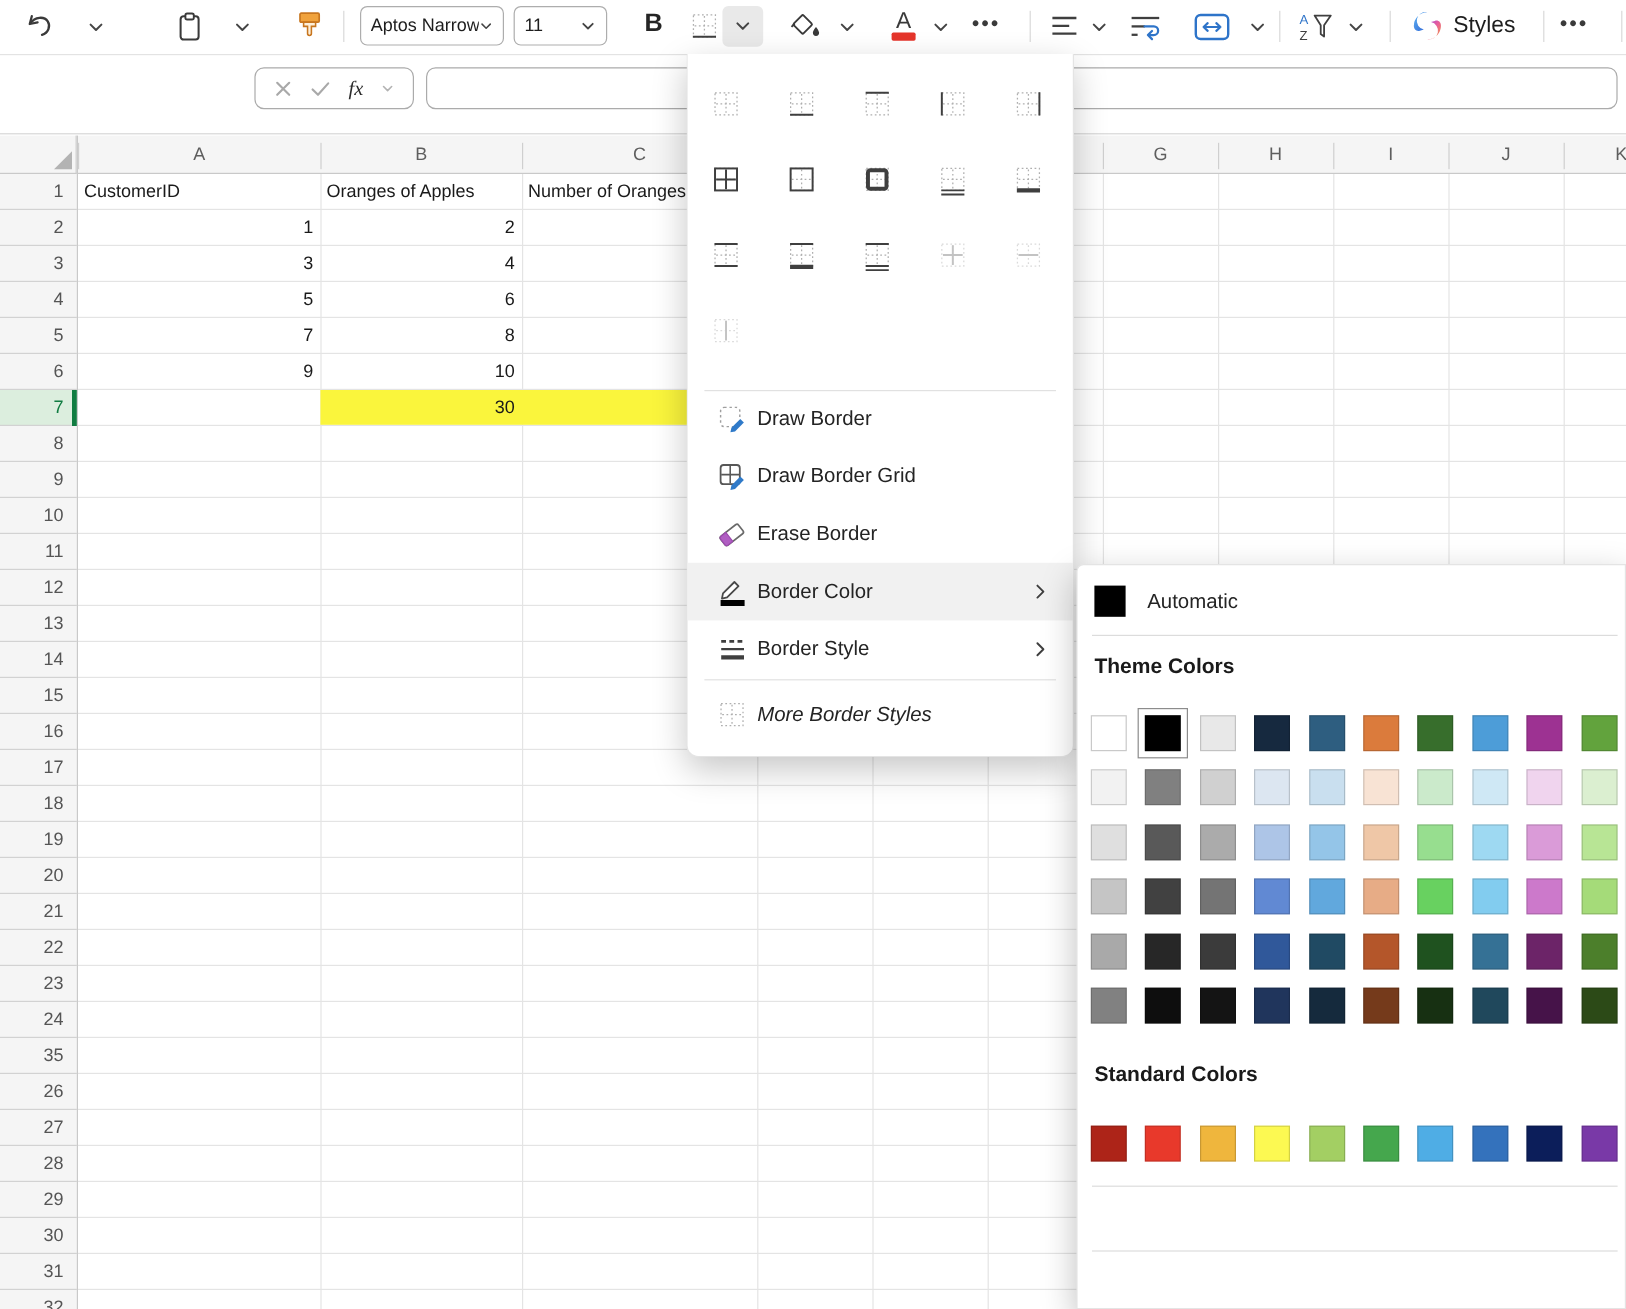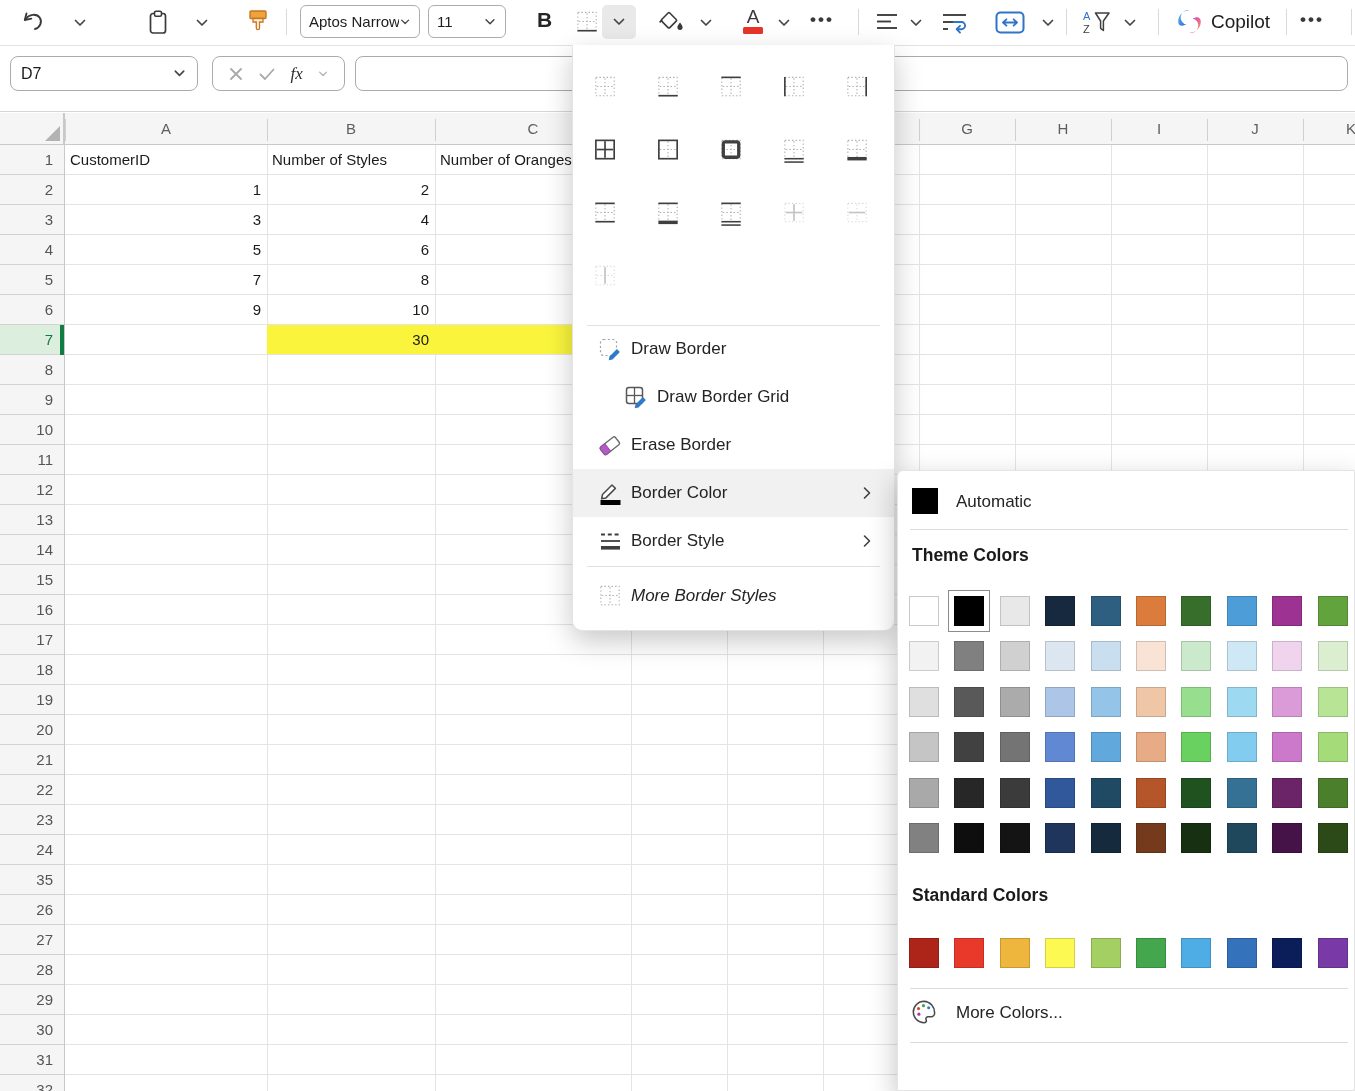--- a/index.html
+++ b/index.html
@@ -200,34 +200,28 @@
           </linearGradient>
         <linearGradient id="cpB" x1="1" y1="1" x2="0" y2="0">
             <stop offset="0" stop-color="#F2A03D"></stop>
             <stop offset=".55" stop-color="#E85D9C"></stop>
             <stop offset="1" stop-color="#9A4FE0"></stop>
           </linearGradient>
       </defs>
       <path d="M13.5 2.2 a11.3 11.3 0 0 0 -11.3 11.3 c0 3.1 2.2 5 5.1 4.1 l3.2-1 a6.3 6.3 0 0 1 3-14.4 Z" fill="url(#cpA)"></path>
       <path d="M13.5 24.8 a11.3 11.3 0 0 0 11.3-11.3 c0-3.1 -2.2-5 -5.1-4.1 l-3.2 1 a6.3 6.3 0 0 1 -3 14.4 Z" fill="url(#cpB)"></path>
     </svg>
-    <span style="font-size:19px;color:#1d1d1d">Copilot</span>
+    <span style="font-size:19px;color:#1d1d1d">Styles</span>
   </span>
   <span class="abs tb-divider" style="left:1286px"></span>
   <span class="abs dots" style="left:1300px;top:10px">•••</span>
   <span class="abs tb-divider" style="left:1351px"></span>
 </div>
 
 <div id="formula-row" class="abs">
-  <div class="abs frame" style="left:10px;width:188px;justify-content:space-between;padding:0 10px">
-    <span>D7</span>
-    <svg width="15" height="15" viewBox="0 0 16 16">
-        <path d="M3.5 5.5 l4.5 4.5 4.5-4.5" fill="none" stroke="#454545" stroke-width="1.7" stroke-linecap="round" stroke-linejoin="round"></path>
-      </svg>
-  </div>
   <div class="abs frame" style="left:212px;width:133px;justify-content:space-around;padding:12px 8px">
     <svg width="16" height="16" viewBox="0 0 16 16">
         <path d="M3 3 l10 10 M13 3 l-10 10" stroke="#A9A9A9" stroke-width="1.8" stroke-linecap="round"></path>
       </svg>
     <svg width="18" height="16" viewBox="0 0 18 16">
         <path d="M2.5 8.5 l4.5 4.5 8.5-9.5" fill="none" stroke="#A9A9A9" stroke-width="1.8" stroke-linecap="round" stroke-linejoin="round"></path>
       </svg>
     <span style="font-style:italic;font-size:17px;color:#2c2c2c;font-family:'Liberation Serif',serif">fx</span>
     <svg width="12" height="12" viewBox="0 0 16 16">
         <path d="M3.5 5.5 l4.5 4.5 4.5-4.5" fill="none" stroke="#B3B3B3" stroke-width="1.8" stroke-linecap="round" stroke-linejoin="round"></path>
@@ -367,21 +361,21 @@
       <div class="abs gridline-v" style="left: 631px; top: 34px; height: 946px;"></div>
       <div class="abs gridline-v" style="left: 727px; top: 34px; height: 946px;"></div>
       <div class="abs gridline-v" style="left: 823px; top: 34px; height: 946px;"></div>
       <div class="abs gridline-v" style="left: 919px; top: 34px; height: 946px;"></div>
       <div class="abs gridline-v" style="left: 1015px; top: 34px; height: 946px;"></div>
       <div class="abs gridline-v" style="left: 1111px; top: 34px; height: 946px;"></div>
       <div class="abs gridline-v" style="left: 1207px; top: 34px; height: 946px;"></div>
       <div class="abs gridline-v" style="left: 1303px; top: 34px; height: 946px;"></div>
       <div class="abs" style="left: 267px; top: 214px; width: 364px; height: 29px; background: rgb(250, 245, 60);"></div>
       <div class="abs cell" style="left: 70px; top: 34px; width: 191px; height: 30px; text-align: left;">CustomerID</div>
-      <div class="abs cell" style="left: 272px; top: 34px; width: 157px; height: 30px; text-align: left;">Number of Styles</div>
+      <div class="abs cell" style="left: 272px; top: 34px; width: 157px; height: 30px; text-align: left;">Oranges of Apples</div>
       <div class="abs cell" style="left: 440px; top: 34px; width: 185px; height: 30px; text-align: left;">Number of Oranges</div>
       <div class="abs cell" style="left: 70px; top: 64px; width: 191px; height: 30px; text-align: right;">1</div>
       <div class="abs cell" style="left: 272px; top: 64px; width: 157px; height: 30px; text-align: right;">2</div>
       <div class="abs cell" style="left: 70px; top: 94px; width: 191px; height: 30px; text-align: right;">3</div>
       <div class="abs cell" style="left: 272px; top: 94px; width: 157px; height: 30px; text-align: right;">4</div>
       <div class="abs cell" style="left: 70px; top: 124px; width: 191px; height: 30px; text-align: right;">5</div>
       <div class="abs cell" style="left: 272px; top: 124px; width: 157px; height: 30px; text-align: right;">6</div>
       <div class="abs cell" style="left: 70px; top: 154px; width: 191px; height: 30px; text-align: right;">7</div>
       <div class="abs cell" style="left: 272px; top: 154px; width: 157px; height: 30px; text-align: right;">8</div>
       <div class="abs cell" style="left: 70px; top: 184px; width: 191px; height: 30px; text-align: right;">9</div>
@@ -498,21 +492,21 @@
     </div>
   <div class="abs menu-sep" style="top:280px"></div>
   <div id="bm-items">
       <div class="abs menu-item" style="top: 280px; background: transparent;">
         <span class="mi-icon"><svg width="27" height="27" viewBox="0 0 27 27">
             <rect x="3.5" y="3.5" width="16" height="16" rx="3" fill="none" stroke="#9F9F9F" stroke-width="1.2" stroke-dasharray="2 2.4"></rect>
             <path d="M12.5 20.5 l7.4-7.4 3 3 -7.4 7.4 -3.8 .8 z" fill="#2F7AC9"></path>
           </svg></span>
         <span class="mi-label">Draw Border</span>
       </div>
-      <div class="abs menu-item" style="top: 328px; background: transparent; margin-left: 26px;">
+      <div class="abs menu-item" style="top: 328px; background: transparent;">
         <span class="mi-icon"><svg width="27" height="27" viewBox="0 0 27 27">
             <rect x="3.5" y="3.5" width="16" height="16" rx="2.5" fill="none" stroke="#575757" stroke-width="1.5"></rect>
             <line x1="11.5" y1="4" x2="11.5" y2="19" stroke="#575757" stroke-width="1.3"></line>
             <line x1="4" y1="11.5" x2="19" y2="11.5" stroke="#575757" stroke-width="1.3"></line>
             <path d="M12.5 20.5 l7.4-7.4 3 3 -7.4 7.4 -3.8 .8 z" fill="#2F7AC9"></path>
           </svg></span>
         <span class="mi-label">Draw Border Grid</span>
       </div>
       <div class="abs menu-item" style="top: 376px; background: transparent;">
         <span class="mi-icon"><svg width="27" height="27" viewBox="0 0 27 27">
@@ -633,26 +627,14 @@
       <div class="abs swatch" style="left: 101.8px; top: 467px; background: rgb(239, 182, 61);"></div>
       <div class="abs swatch" style="left: 147.2px; top: 467px; background: rgb(252, 249, 82);"></div>
       <div class="abs swatch" style="left: 192.6px; top: 467px; background: rgb(163, 207, 99);"></div>
       <div class="abs swatch" style="left: 238px; top: 467px; background: rgb(69, 167, 77);"></div>
       <div class="abs swatch" style="left: 283.4px; top: 467px; background: rgb(79, 173, 229);"></div>
       <div class="abs swatch" style="left: 328.8px; top: 467px; background: rgb(52, 114, 188);"></div>
       <div class="abs swatch" style="left: 374.2px; top: 467px; background: rgb(12, 30, 90);"></div>
       <div class="abs swatch" style="left: 419.6px; top: 467px; background: rgb(121, 57, 167);"></div>
     </div>
   <div class="abs cm-sep" style="left:12px;top:517px;width:438px"></div>
-  <div class="abs" style="left:0;top:519px;width:456px;height:45px">
-    <span class="abs" style="left:12px;top:8px">
-      <svg width="28" height="28" viewBox="0 0 27 27">
-          <path d="M13.5 3.2 a10.3 10.3 0 1 0 0 20.6 c1.9 0 2.7-1.3 2.1-2.7 -.7-1.7 .2-3.1 2-3.1 h2.7 a3.4 3.4 0 0 0 3.4-3.4 A10.8 10.8 0 0 0 13.5 3.2 Z" fill="none" stroke="#4A4A4A" stroke-width="1.5"></path>
-          <circle cx="8.2" cy="10.2" r="1.5" fill="#E2402F"></circle>
-          <circle cx="13" cy="7.4" r="1.5" fill="#37A845"></circle>
-          <circle cx="18" cy="9.4" r="1.5" fill="#2F7AC9"></circle>
-          <circle cx="8.6" cy="15.6" r="1.5" fill="#A23AA0"></circle>
-        </svg>
-    </span>
-    <span class="abs cm-label" style="left:58px;top:0;line-height:45px">More Colors...</span>
-  </div>
   <div class="abs cm-sep" style="left:12px;top:571px;width:438px"></div>
 </div>
 
 </body></html>

